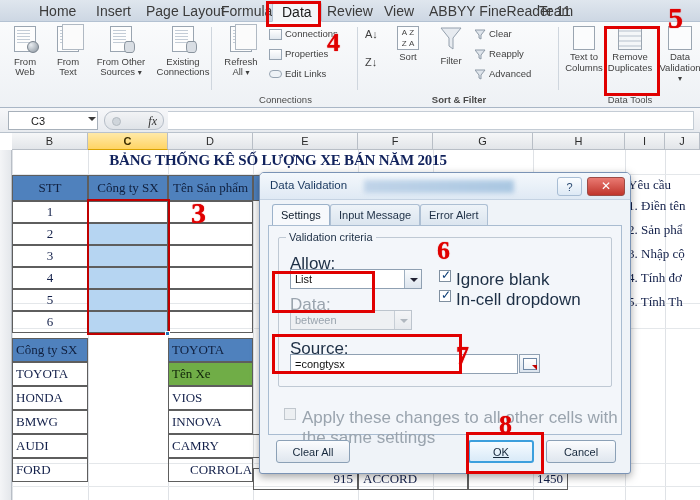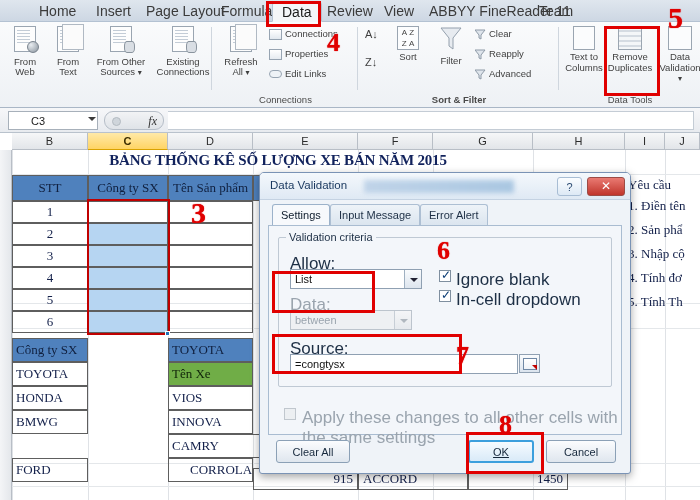--- a/index.html
+++ b/index.html
@@ -364,20 +364,21 @@
   <div class="cell" style="left:628px; top:66px; width:72px;">1. Điền tên</div>
   <div class="cell" style="left:628px; top:90px; width:72px;">2. Sản phẩ</div>
   <div class="cell" style="left:628px; top:114px; width:72px;">3. Nhập cộ</div>
   <div class="cell" style="left:628px; top:138px; width:72px;">4. Tính đơ</div>
   <div class="cell" style="left:628px; top:162px; width:72px;">5. Tính Th</div>
 
   <div class="cell bordered hdrblue" style="left:12px; top:205px; width:76px; height:24px; line-height:22px; padding-left:3px;">Công ty SX</div>
   <div class="cell bordered" style="left:12px; top:229px; width:76px; height:24px; line-height:22px; padding-left:3px;">TOYOTA</div>
   <div class="cell bordered" style="left:12px; top:253px; width:76px; height:24px; line-height:22px; padding-left:3px;">HONDA</div>
   <div class="cell bordered" style="left:12px; top:277px; width:76px; height:24px; line-height:22px; padding-left:3px;">BMWG</div>
+  <div class="cell bordered" style="left:12px; top:301px; width:76px; height:24px; line-height:22px; padding-left:3px;">AUDI</div>
   <div class="cell bordered" style="left:12px; top:325px; width:76px; height:24px; line-height:22px; padding-left:3px;">FORD</div>
 
   <div class="cell bordered hdrblue" style="left:168px; top:205px; width:85px; height:24px; line-height:22px; padding-left:3px;">TOYOTA</div>
   <div class="cell bordered" style="left:168px; top:253px; width:85px; height:24px; line-height:22px; padding-left:3px;">VIOS</div>
   <div class="cell bordered" style="left:168px; top:229px; width:85px; height:24px; line-height:22px; padding-left:3px; background:#70ad47; color:#10250a;">Tên Xe</div>
   <div class="cell bordered" style="left:168px; top:277px; width:85px; height:24px; line-height:22px; padding-left:3px;">INNOVA</div>
   <div class="cell bordered" style="left:168px; top:301px; width:102px; height:24px; line-height:22px; padding-left:3px;">CAMRY</div>
   <div class="cell bordered" style="left:168px; top:325px; width:85px; height:24px; line-height:22px; padding-left:21px;">CORROLA</div>
 
   <div class="cell bordered" style="left:253px; top:335px; width:105px; height:22px; line-height:20px; text-align:right; padding-right:4px;">915</div>

